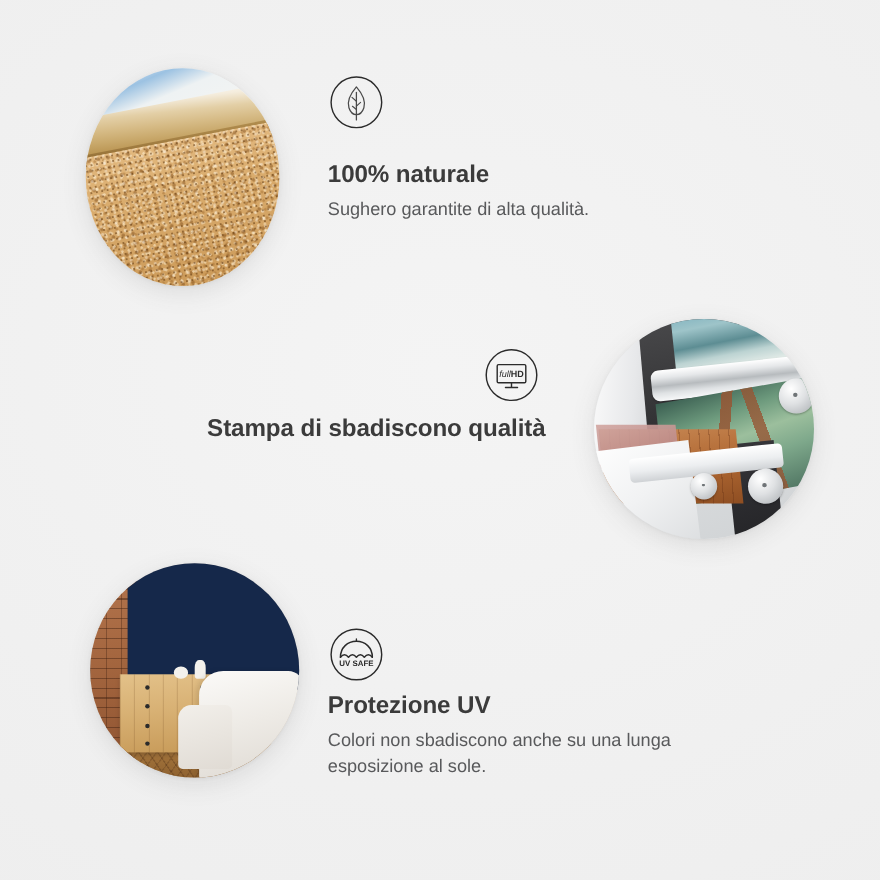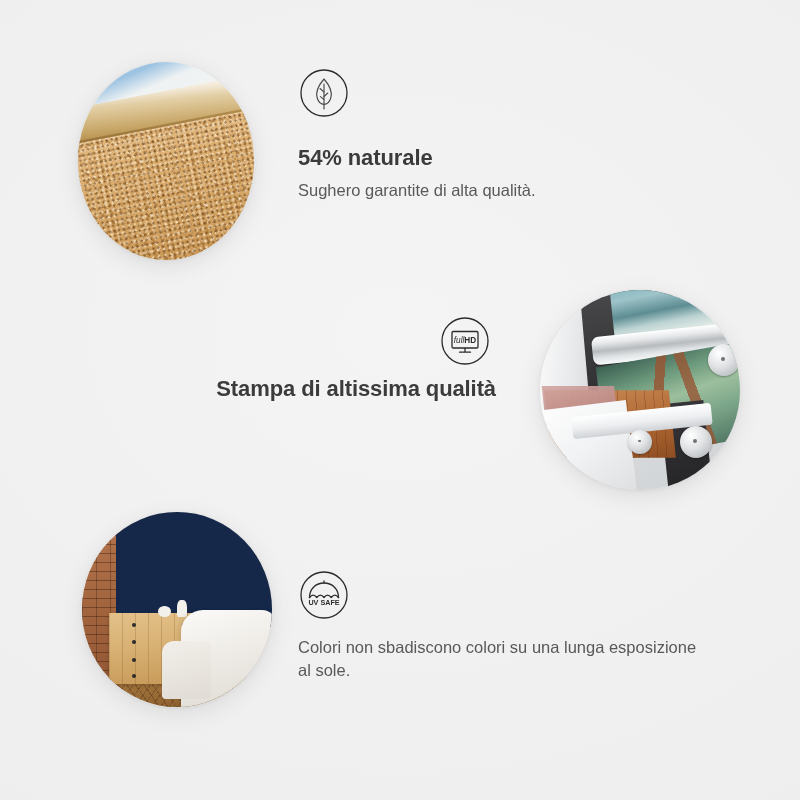--- a/index.html
+++ b/index.html
@@ -238,21 +238,21 @@
       <circle cx="25" cy="25" r="23" stroke="#2b2b2b" stroke-width="1.3" fill="none"></circle>
       <path d="M25 11 C31.5 18.5 33.5 24.5 31.8 30 C30.4 34.4 27.8 36.3 25 36.3 C22.2 36.3 19.6 34.4 18.2 30 C16.5 24.5 18.5 18.5 25 11 Z" stroke="#4a4a4a" stroke-width="1.15" fill="none" stroke-linejoin="round"></path>
       <path d="M25 16 L25 41" stroke="#4a4a4a" stroke-width="1.15" stroke-linecap="round"></path>
       <path d="M25 24 L21 20.5" stroke="#4a4a4a" stroke-width="1.05" stroke-linecap="round"></path>
       <path d="M25 28.5 L28.8 25" stroke="#4a4a4a" stroke-width="1.05" stroke-linecap="round"></path>
       <path d="M25 31.5 L21.4 28.6" stroke="#4a4a4a" stroke-width="1.05" stroke-linecap="round"></path>
     </svg>
   </div>
 
   <div class="feature-text align-left" id="block1">
-    <h2 class="feature-title">54% naturale</h2>
+    <h2 class="feature-title">100% naturale</h2>
     <p class="feature-desc">Sughero garantite di alta qualità.</p>
   </div>
 
   <div class="photo" id="photo-printer">
     <div class="inner">
       <div class="bg"></div>
       <div class="wallL"></div>
       <div class="darkbody"></div>
       <div class="artTop"></div>
       <div class="roller"></div>
@@ -278,21 +278,21 @@
     <svg viewBox="0 0 50 50" fill="none" xmlns="http://www.w3.org/2000/svg">
       <circle cx="25" cy="25" r="23" stroke="#2b2b2b" stroke-width="1.3" fill="none"></circle>
       <rect x="12" y="15.5" width="26" height="16.5" rx="1.2" stroke="#2b2b2b" stroke-width="1.3" fill="none"></rect>
       <path d="M25 32 L25 36" stroke="#2b2b2b" stroke-width="1.3"></path>
       <path d="M19.5 36.2 L30.5 36.2" stroke="#2b2b2b" stroke-width="1.3" stroke-linecap="round"></path>
       <text x="25" y="27" text-anchor="middle" font-family="'Liberation Sans', sans-serif" font-size="8.2" font-style="italic" font-weight="300" fill="#2b2b2b">full<tspan font-style="normal" font-weight="bold">HD</tspan></text>
     </svg>
   </div>
 
   <div class="feature-text align-right" id="block2">
-    <h2 class="feature-title">Stampa di altissima qualità</h2>
+    <h2 class="feature-title">Stampa di sbadiscono qualità</h2>
   </div>
 
   <div class="photo" id="photo-room">
     <div class="inner">
       <div class="wall"></div>
       <div class="brick"></div>
       <div class="map"></div>
       <div class="floor"></div>
       <div class="dresser">
         <b style="left:24%;top:13%"></b>
@@ -315,16 +315,17 @@
     <svg viewBox="0 0 50 50" fill="none" xmlns="http://www.w3.org/2000/svg">
       <circle cx="25" cy="25" r="23" stroke="#2b2b2b" stroke-width="1.3" fill="none"></circle>
       <path d="M10.5 27.5 C10.5 18.6 17 13 25 13 C33 13 39.5 18.6 39.5 27.5" stroke="#2b2b2b" stroke-width="1.35" fill="none" stroke-linecap="round"></path>
       <path d="M10.5 27.5 C12.9 24.4 15.4 24.4 17.8 27.5 C20.2 24.4 22.6 24.4 25 27.5 C27.4 24.4 29.8 24.4 32.2 27.5 C34.6 24.4 37.1 24.4 39.5 27.5" stroke="#2b2b2b" stroke-width="1.35" fill="none" stroke-linejoin="round" stroke-linecap="round"></path>
       <path d="M25 13 L25 10.8" stroke="#2b2b2b" stroke-width="1.2" stroke-linecap="round"></path>
       <text x="25" y="35.4" text-anchor="middle" font-family="'Liberation Sans', sans-serif" font-size="7.2" font-weight="bold" fill="#2b2b2b">UV SAFE</text>
     </svg>
   </div>
 
   <div class="feature-text align-left" id="block3">
-    <p class="feature-desc">Colori non sbadiscono colori su una lunga esposizione al sole.</p>
+    <h2 class="feature-title">Protezione UV</h2>
+    <p class="feature-desc">Colori non sbadiscono anche su una lunga esposizione al sole.</p>
   </div>
 
 </div>
 
 </body></html>

